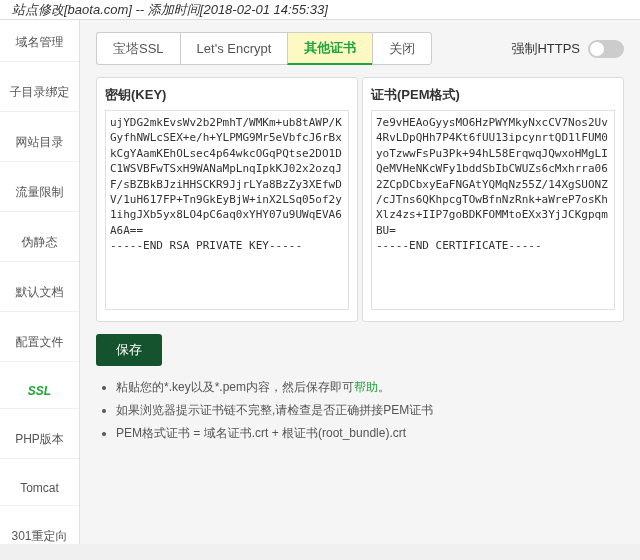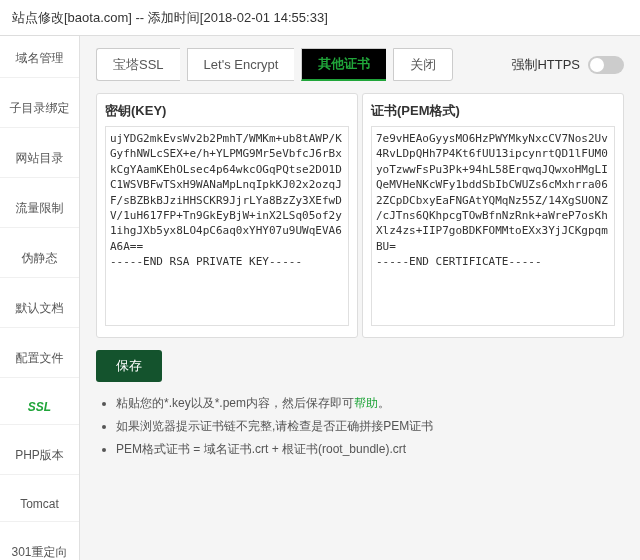--- a/index.html
+++ b/index.html
@@ -10,23 +10,24 @@
       width: 640px;
       height: 560px;
       overflow: hidden;
     }
     .title-bar {
       background: #fff;
       border-bottom: 1px solid #ddd;
       padding: 8px 12px;
       font-size: 13px;
       color: #333;
-      height: 36px;
+      height: 20px;
       display: flex;
       align-items: center;
+      font-style: italic;
     }
     .layout {
       display: flex;
       height: 524px;
     }
     .sidebar {
       width: 80px;
       background: #fff;
       border-right: 1px solid #e0e0e0;
       display: flex;
@@ -54,36 +55,36 @@
       overflow-y: auto;
     }
     .tabs-row {
       display: flex;
       align-items: center;
       justify-content: space-between;
       margin-bottom: 12px;
     }
     .tabs-group {
       display: flex;
-      gap: 7px;
+      gap: 0;
     }
     .tab-btn {
       padding: 6px 16px;
       border: 1px solid #ccc;
       background: #fff;
       cursor: pointer;
       font-size: 13px;
       color: #555;
       border-right: none;
     }
     .tab-btn:last-child {
       border-right: 1px solid #ccc;
     }
     .tab-btn.active {
-      background: #000000;
+      background: #fef9c3;
       border-bottom: 2px solid #20a53a;
       color: #20a53a;
       font-weight: bold;
     }
     .tab-btn:first-child { border-radius: 3px 0 0 3px; }
     .tab-btn:last-child { border-radius: 0 3px 3px 0; }
 
     .force-https {
       display: flex;
       align-items: flex-start;

